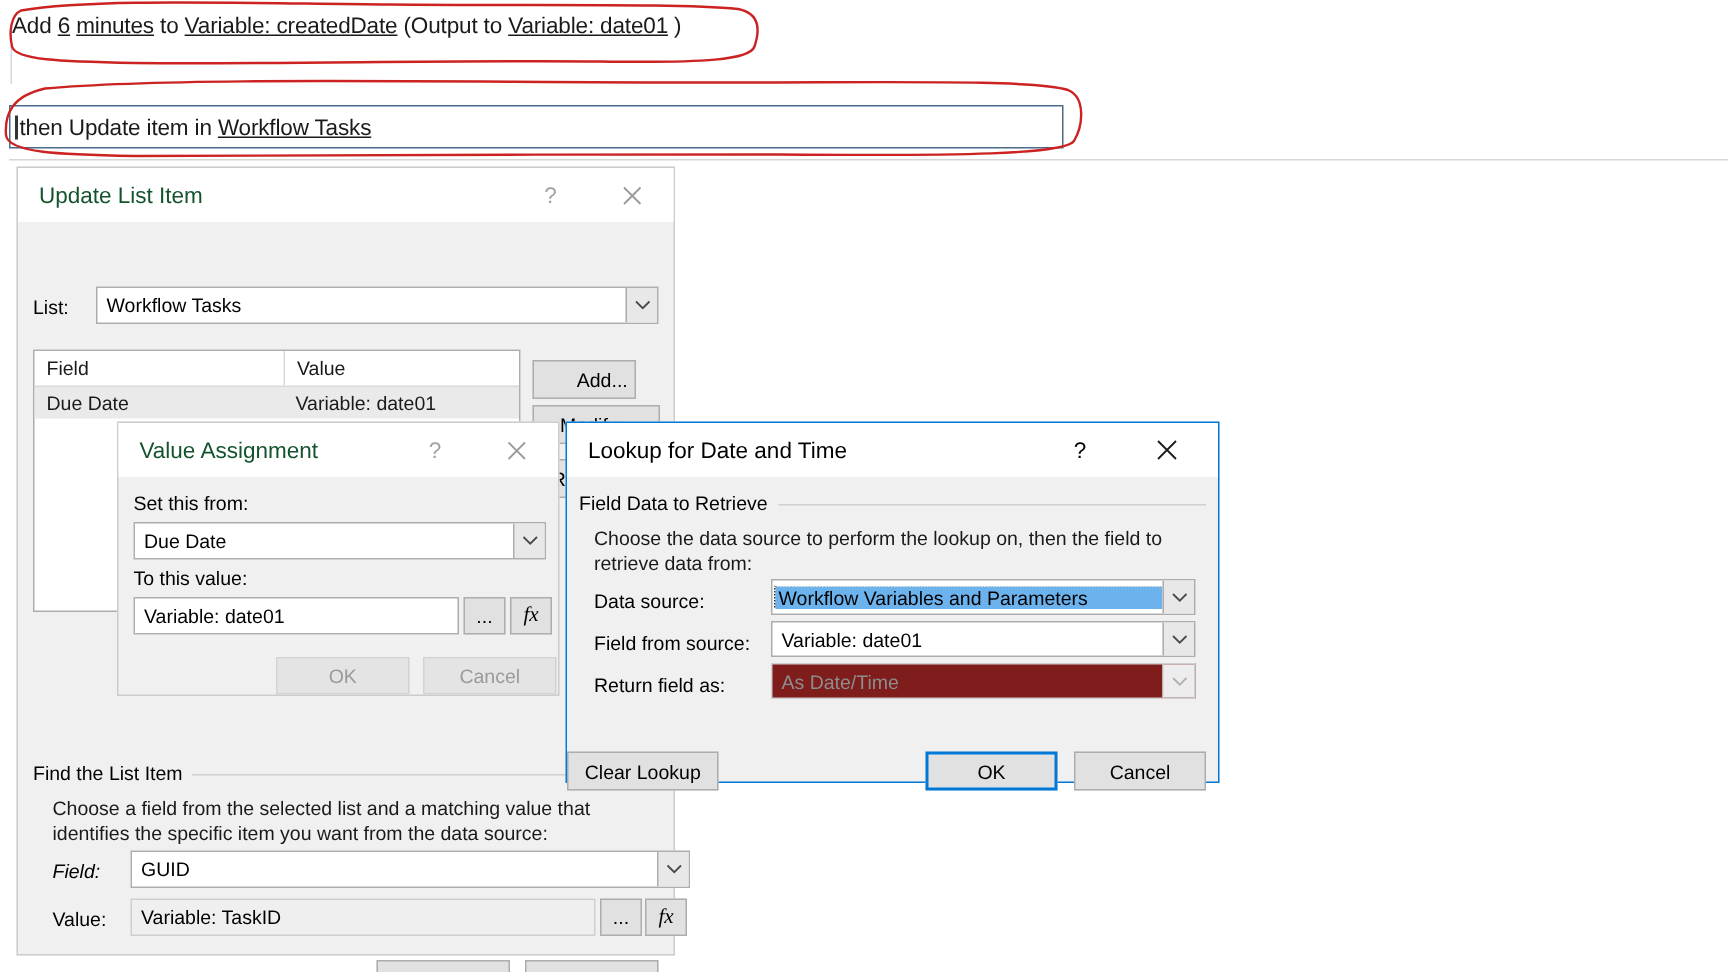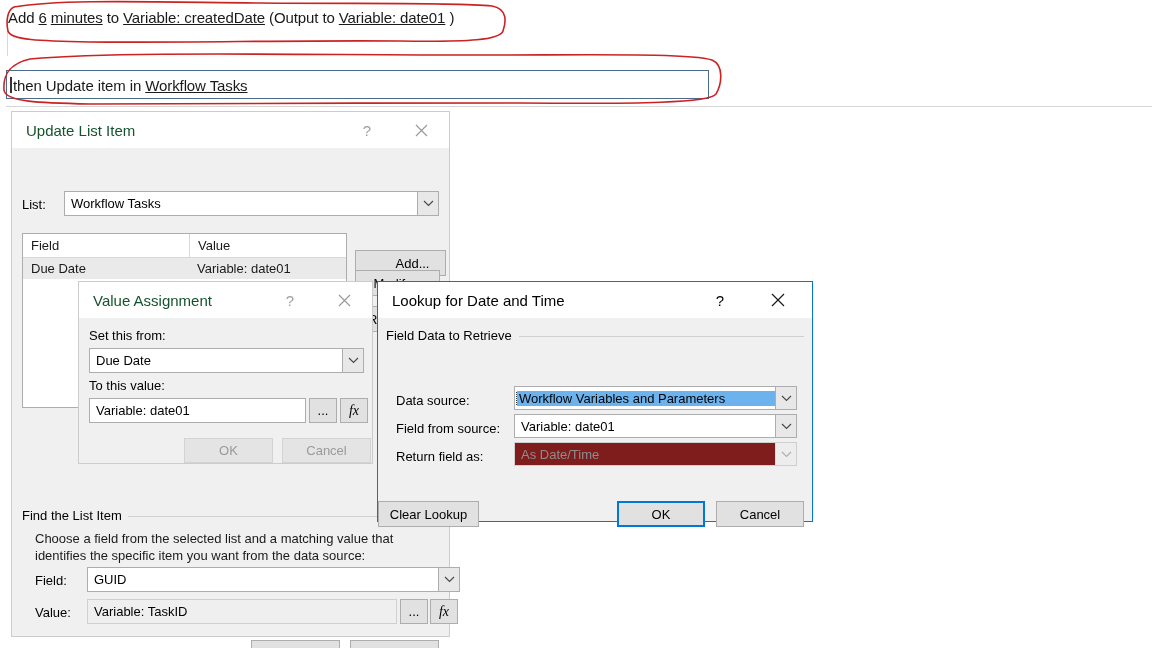--- a/index.html
+++ b/index.html
@@ -208,33 +208,33 @@
         <div class="hdr">
           <div class="cell c0">Field</div>
           <div class="cell c1">Value</div>
         </div>
         <div class="row">
           <div class="cell c0">Due Date</div>
           <div class="cell c1">Variable: date01</div>
         </div>
       </div>
 
-      <div class="btn" style="left:343px; top:102px; width:91px; height:26px;padding-left:24px;">Add...</div>
+      <div class="btn" style="left:343px; top:92px; width:69px; height:26px;padding-left:24px;">Add...</div>
       <div class="btn" style="left:343px; top:122px; width:85px; height:26px;">Modify...</div>
       <div class="btn" style="left:343px; top:158px; width:85px; height:26px;">Remove...</div>
 
       <div class="groupbox" style="left:10px; top:368px; width:419px; height:112px;">
         <div class="gb-line" style="left:105px; width:314px;"></div>
         <div class="gb-legend">Find the List Item</div>
         <div class="gb-desc" style="left:13px; top:14px; width:400px;">
           <div>Choose a field from the selected list and a matching value that</div>
           <div>identifies the specific item you want from the data source:</div>
         </div>
 
-        <div class="lbl" style="left:13px; top:57px;">Field:</div>
+        <div class="lbl" style="left:13px; top:57px;font-style:italic;">Field:</div>
         <div class="combo" style="left:65px; top:51px; width:373px; height:25px;">
           <div class="txt">GUID</div>
           <div class="arrowbtn">
             <svg class="chev" width="11" height="7" viewBox="0 0 11 7">
                 <path d="M1,1 L5.5,5.5 L10,1" stroke="#4a4a4a" stroke-width="1.2" fill="none"></path>
               </svg>
           </div>
         </div>
 
         <div class="lbl" style="left:13px; top:89px;">Value:</div>
@@ -296,20 +296,24 @@
           </svg>
       </div>
     </div>
 
     <div class="body" style="height:204px;">
 
       <div class="groupbox" style="left:8px; top:18px; width:418px; height:152px;">
         <div class="gb-line" style="left:133px; width:285px;"></div>
         <div class="gb-legend">Field Data to Retrieve</div>
 
+        <div class="gb-desc" style="left:10px; top:14px; width:400px;">
+          <div>Choose the data source to perform the lookup on, then the field to</div>
+          <div>retrieve data from:</div>
+        </div>
 
         <div class="lbl" style="left:10px; top:57px;">Data source:</div>
         <div class="combo" style="left:128px; top:50px; width:283px; height:24px;">
           <div class="txt" style="padding-left:0;">
             <span class="sel-hl">Workflow Variables and Parameters</span>
           </div>
           <div class="arrowbtn">
             <svg class="chev" width="11" height="7" viewBox="0 0 11 7">
                 <path d="M1,1 L5.5,5.5 L10,1" stroke="#4a4a4a" stroke-width="1.2" fill="none"></path>
               </svg>

